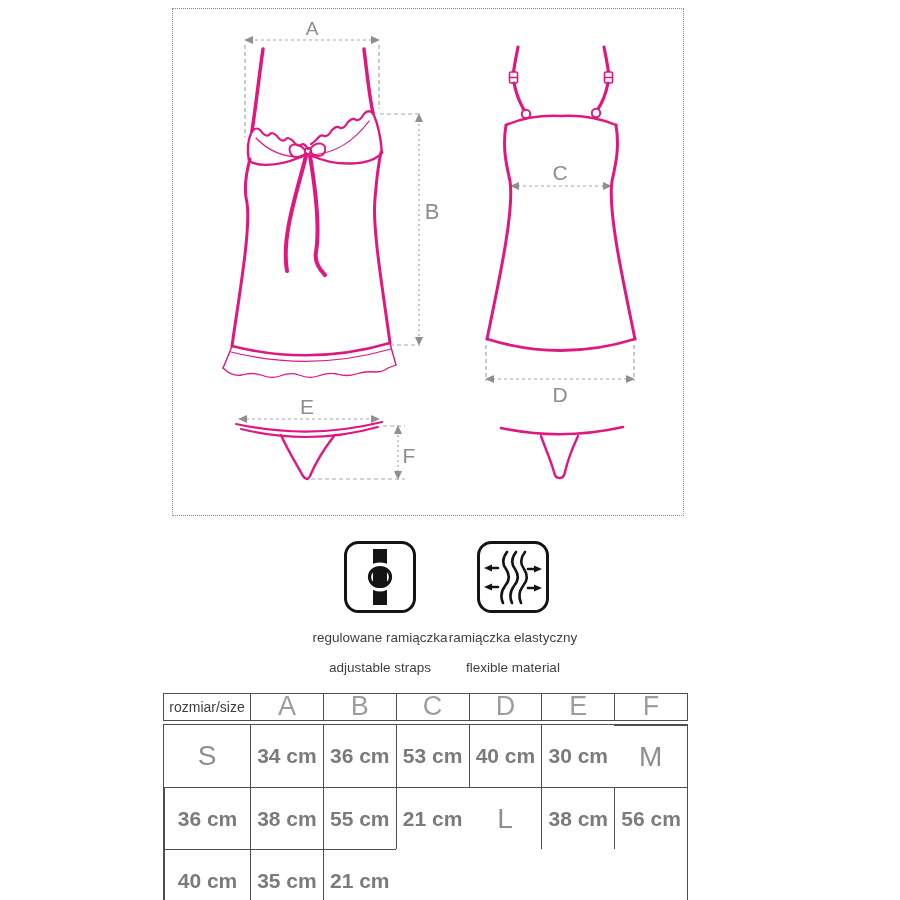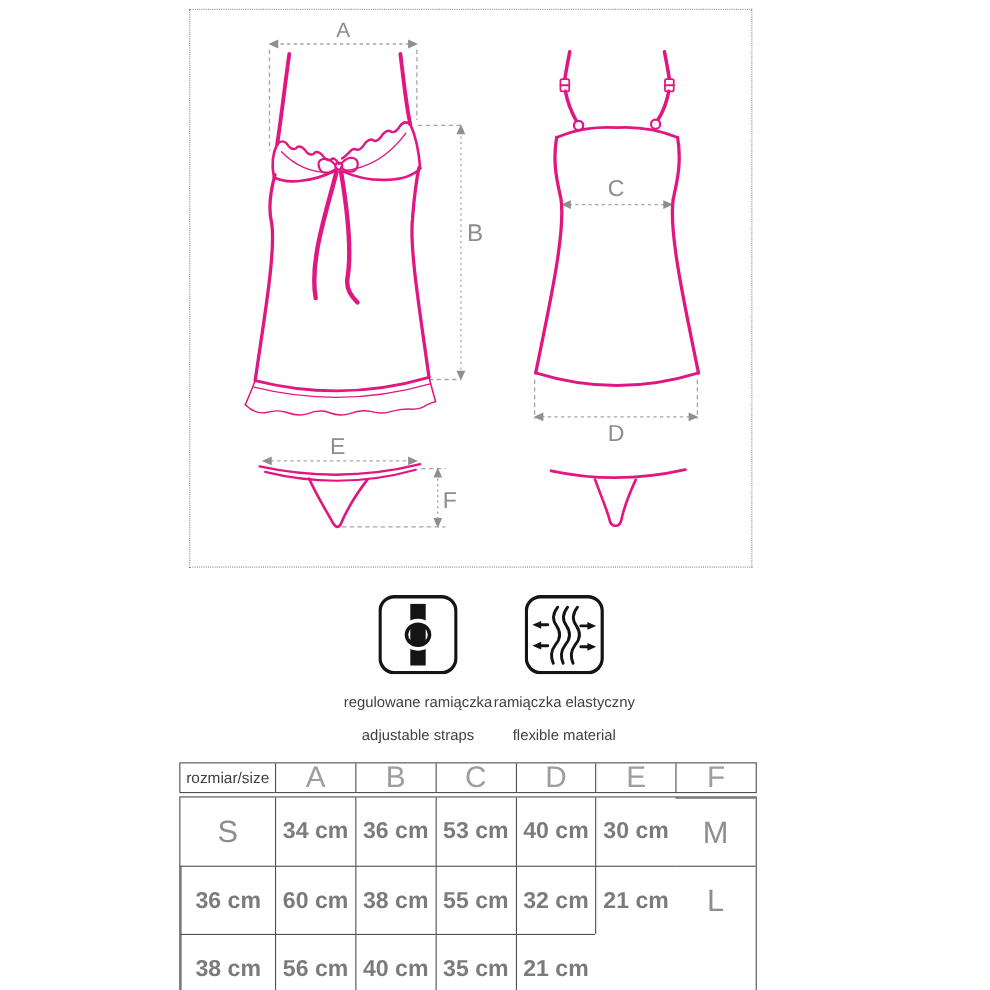--- a/index.html
+++ b/index.html
@@ -207,24 +207,22 @@
 
     <div class="cell first sz">S</div>
     <div class="cell val">34 cm</div>
     <div class="cell val">36 cm</div>
     <div class="cell val">53 cm</div>
     <div class="cell val">40 cm</div>
     <div class="cell val">30 cm</div>
 
     <div class="cell first rowline sz">M</div>
     <div class="cell rowline val">36 cm</div>
-    <div class="cell rowline val">60 cm</div>
     <div class="cell rowline val">38 cm</div>
     <div class="cell rowline val">55 cm</div>
-    <div class="cell rowline val">32 cm</div>
     <div class="cell rowline val">21 cm</div>
 
     <div class="cell first rowline sz">L</div>
     <div class="cell rowline val">38 cm</div>
     <div class="cell rowline val">56 cm</div>
     <div class="cell rowline val">40 cm</div>
     <div class="cell rowline val">35 cm</div>
     <div class="cell rowline val">21 cm</div>
   </div>
 

